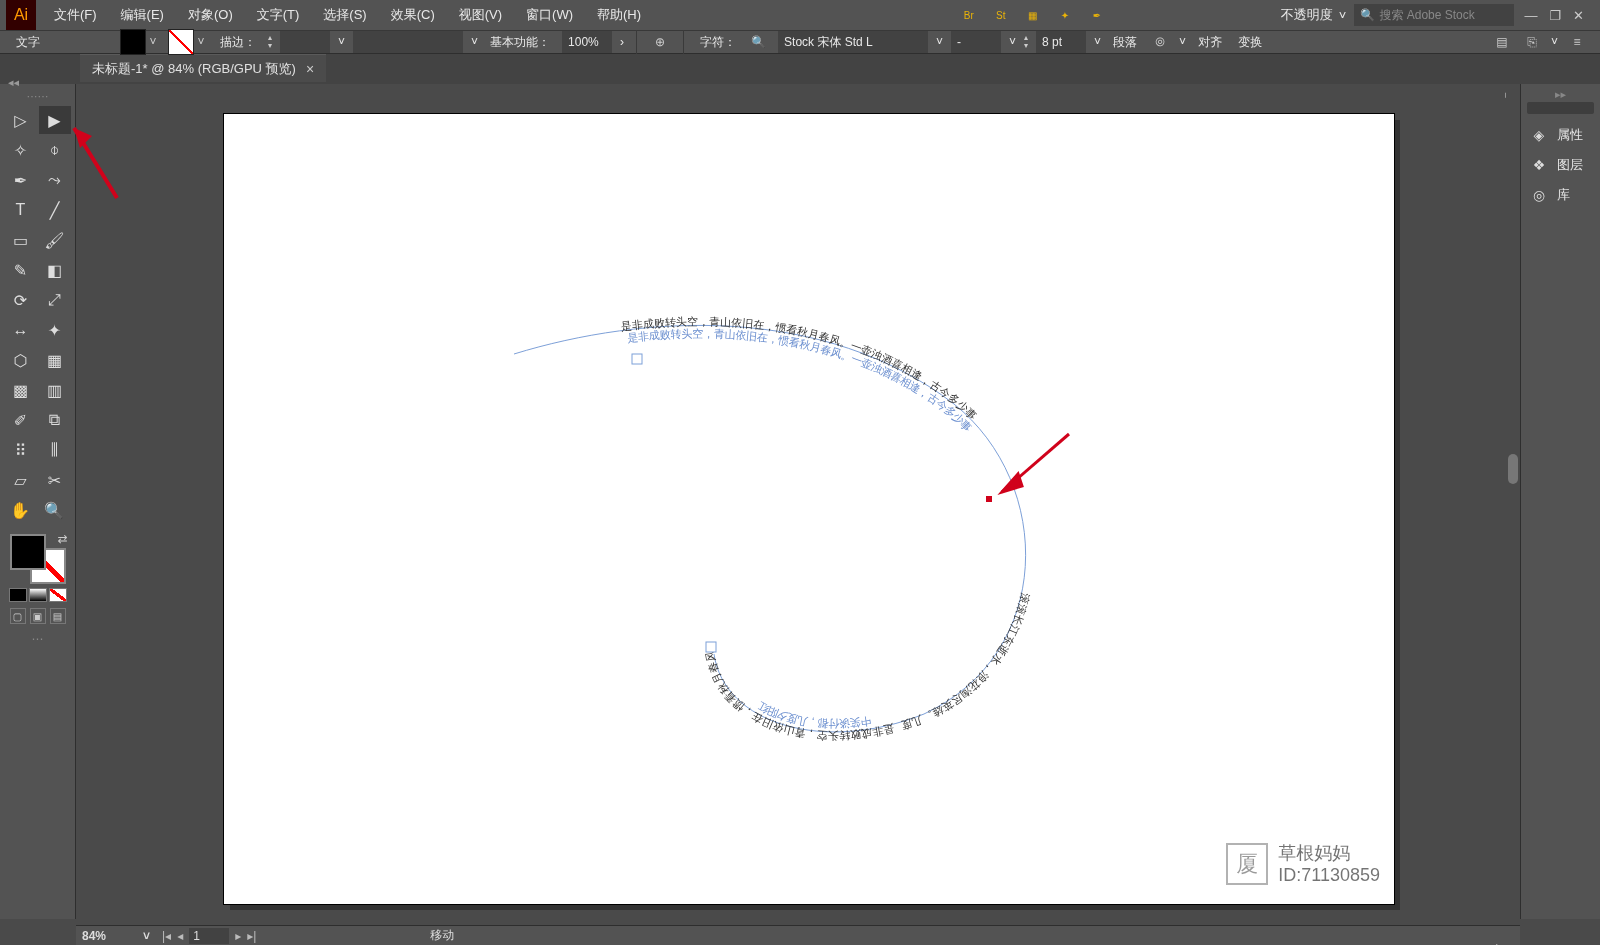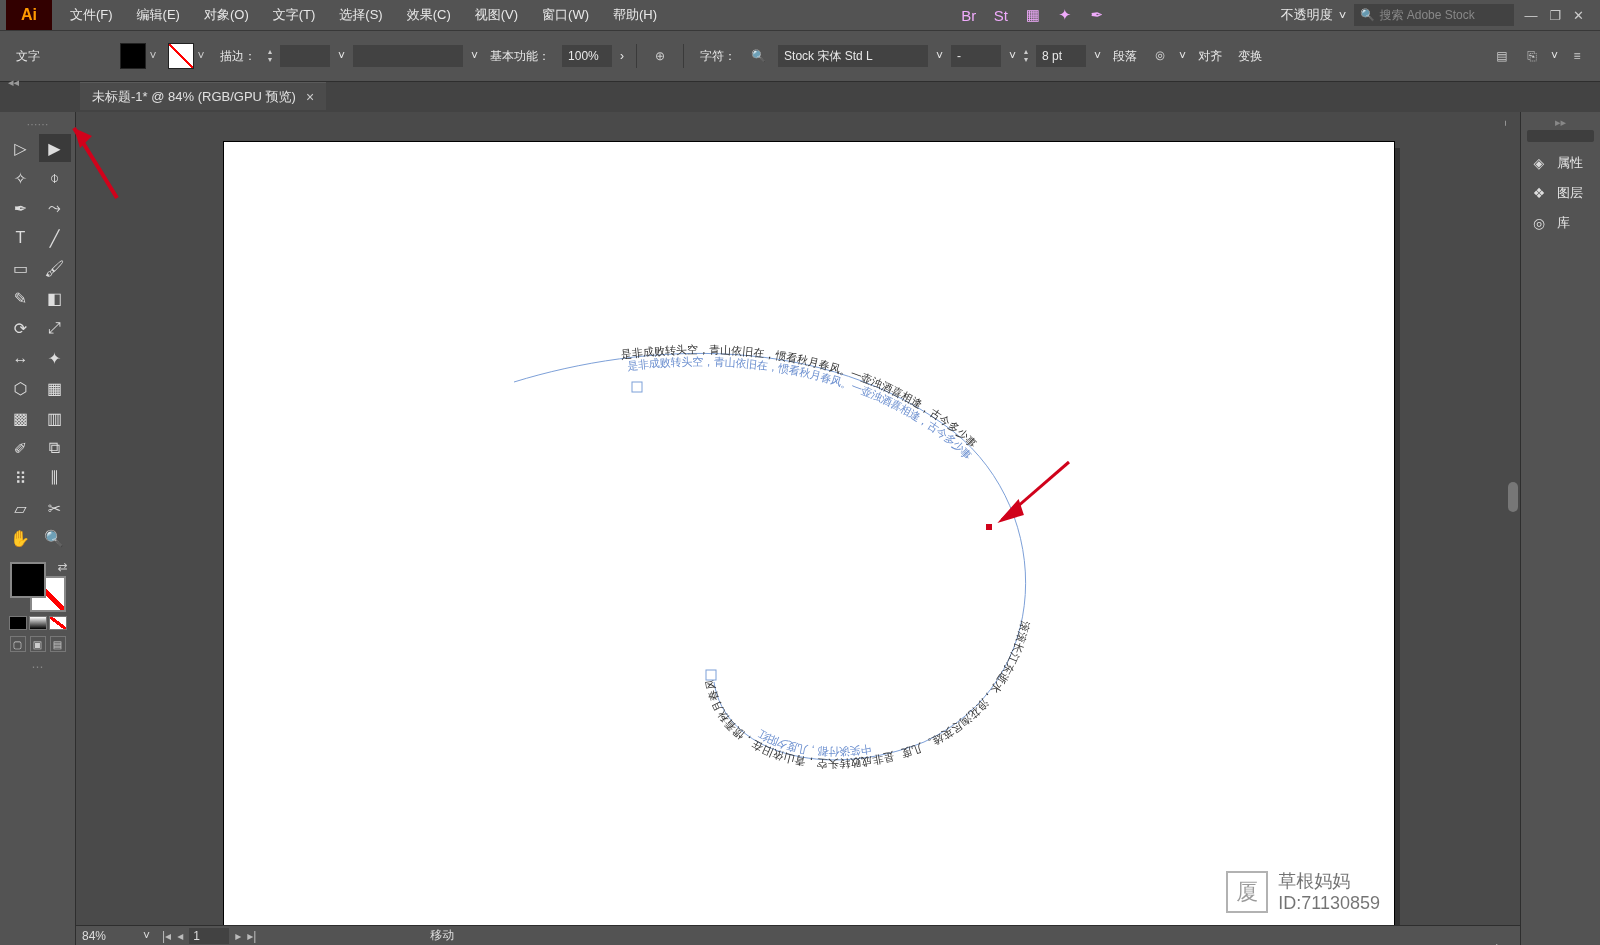--- a/index.html
+++ b/index.html
@@ -1,29 +1,29 @@
 <!DOCTYPE html>
 <html><head>
 <meta charset="utf-8">
 <style>
 * { margin:0; padding:0; box-sizing:border-box; user-select:none; font-family:"Microsoft YaHei",sans-serif; }
 html,body { width:1600px; height:945px; overflow:hidden; background:#4a4a4a; }
 
 
 .menubar { height:30px; background:#535353; display:flex; align-items:center; padding:0 6px; gap:0; color:#e8e8e8; font-size:13px; }
-.menubar .logo { width:46px; height:30px; background:#320000; color:#ff9a00; font-weight:bold; display:flex; align-items:center; justify-content:center; font-size:16px; margin-right:6px; }
+.menubar .logo { width:30px; height:30px; background:#320000; color:#ff9a00; font-weight:normal; display:flex; align-items:center; justify-content:center; font-size:16px; margin-right:6px; }
 .menubar .menu-item { padding:0 12px; height:30px; display:flex; align-items:center; cursor:pointer; }
 .menubar .spacer { flex:1; }
-.menubar .rbtn { width:26px; height:22px; margin:0 3px; display:flex; align-items:center; justify-content:center; color:#f0abfc; font-size:15px;text-align:right; }
+.menubar .rbtn { width:26px; height:22px; margin:0 3px; display:flex; align-items:center; justify-content:center; color:#eab308; font-size:10px;text-align:right; }
 .menubar .workspace { display:flex; align-items:center; gap:6px; padding:0 8px; }
 .menubar .search { background:#424242; width:160px; height:22px; display:flex; align-items:center; padding:0 6px; color:#888; font-size:12px; gap:4px; }
 .menubar .wincontrols { display:flex; gap:12px; padding:0 10px; color:#ccc; }
 
 
-.controlbar { height:52px; background:#535353; border-top:1px solid #383838; border-bottom:1px solid #2e2e2e; display:flex; align-items:center; padding:0 12px; gap:8px; color:#e8e8e8; font-size:12px; }
+.controlbar { height:24px; background:#535353; border-top:1px solid #383838; border-bottom:1px solid #2e2e2e; display:flex; align-items:center; padding:0 12px; gap:8px; color:#e8e8e8; font-size:12px; }
 .controlbar .lbl { padding:0 4px; }
 .controlbar .swatch { width:26px; height:26px; border:1px solid #222; position:relative; }
 .controlbar .swatch.fill { background:#000; }
 .controlbar .swatch.stroke { background:#fff; }
 .controlbar .swatch.stroke::after{content:"";position:absolute;inset:0;background:linear-gradient(to top right,transparent 46%,red 46%,red 54%,transparent 54%);} 
 .controlbar .drop { display:flex; align-items:center; }
 .controlbar .drop .chev { width:14px; text-align:center; color:#ccc; }
 .controlbar .field { background:#424242; height:22px; display:flex; align-items:center; padding:0 6px; min-width:50px; }
 .controlbar .wide { width:110px; }
 .controlbar .num { width:50px; }
@@ -74,21 +74,21 @@
 
 
 .rightpanels { width:80px; background:#535353; border-left:1px solid #2e2e2e; display:flex; flex-direction:column; align-items:stretch; padding-top:4px;}
 .rightpanels .tip{height:12px;text-align:center;color:#888;font-size:11px;}
 .rightpanels .bar{height:12px;background:#3e3e3e;margin:2px 6px 6px;border-radius:2px;}
 .rightpanels .pitem{display:flex;align-items:center;gap:8px;padding:6px 8px;color:#e8e8e8;font-size:13px;}
 .rightpanels .pitem .ic{width:20px;text-align:center;color:#ddd;font-size:14px;}
 
 
 .status { position:absolute; left:76px; right:80px; bottom:0; height:20px; background:#535353; border-top:1px solid #2e2e2e; display:flex; align-items:center; color:#ddd; font-size:12px;}
-.status .zoom{width:80px;padding:0 6px;display:flex;justify-content:space-between;}
+.status .zoom{width:80px;padding:0 6px;display:flex;justify-content:space-between;font-weight:bold;}
 .status .nav{display:flex;align-items:center;gap:6px;padding:0 6px;}
 .status .nav .btn{color:#bbb;}
 .status .pg{background:#424242;width:40px;height:16px;display:flex;align-items:center;padding:0 4px;}
 .status .sep{flex:0 0 120px;}
 .status .mode{padding:0 8px;margin-left:40px;}
 .status .track{flex:1;position:relative;}
 .status .track .arrow{position:absolute;right:18px;top:3px;color:#bbb;}
 
 
 .watermark{position:absolute;right:14px;bottom:18px;color:rgba(0,0,0,.55);font-size:18px;line-height:22px;text-align:left;display:flex;align-items:center;gap:10px;}

